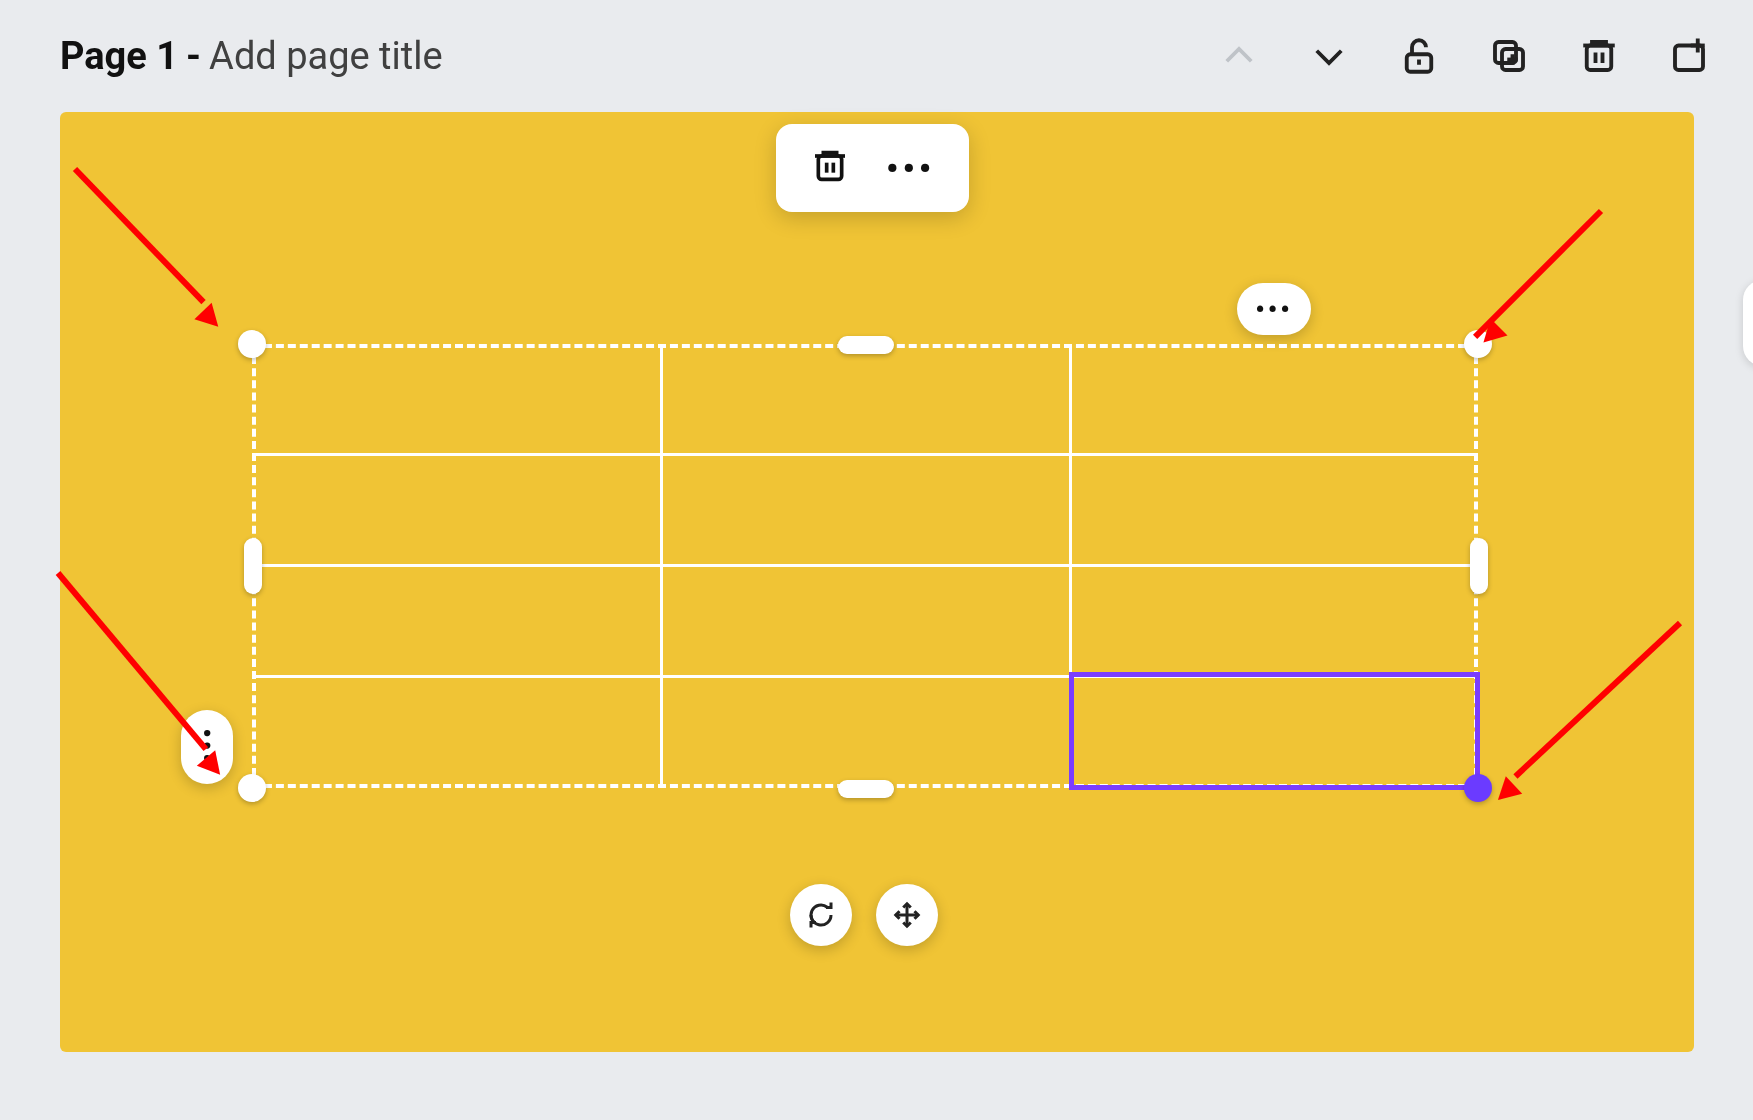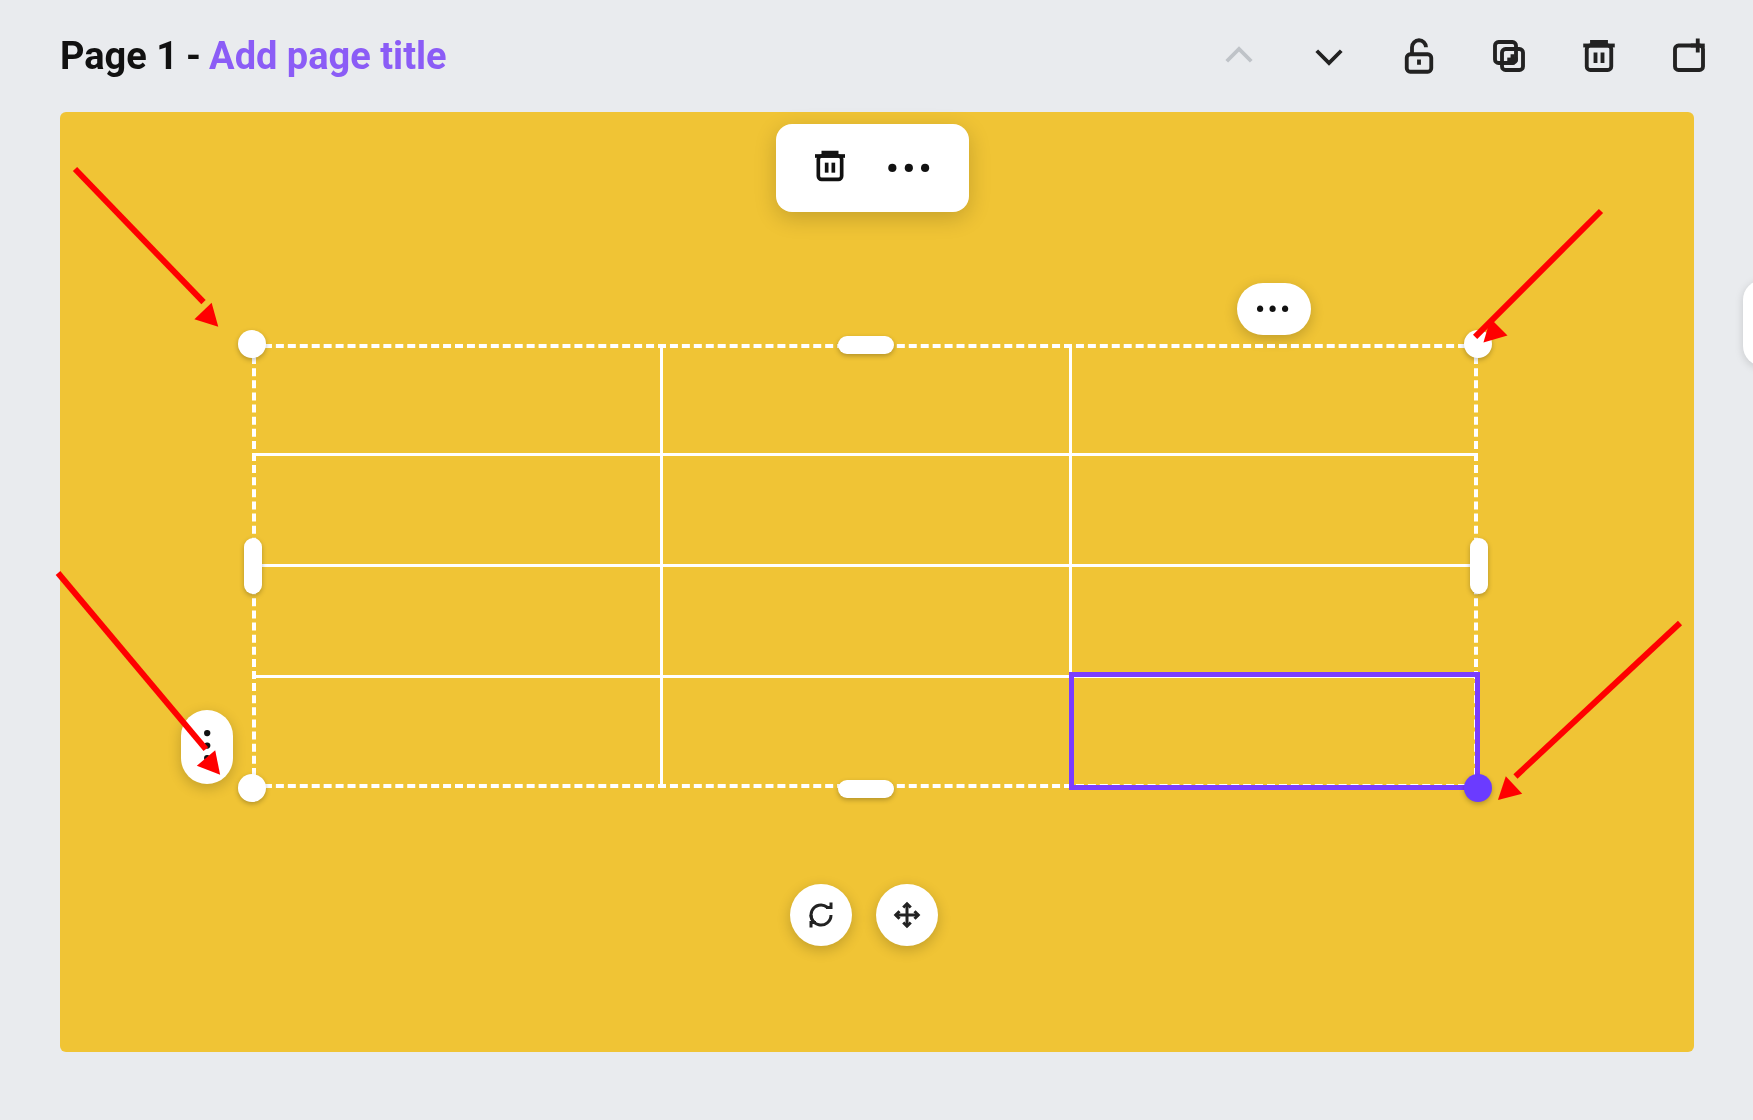--- a/index.html
+++ b/index.html
@@ -19,21 +19,21 @@
   }
   .page-title-wrap {
     display: flex;
     align-items: baseline;
     font-size: 38px;
     font-weight: 700;
     text-align: right;
   }
   .page-title-label { color: #111; }
   .page-title-sep { color: #111; margin: 0 8px; }
-  .page-title-placeholder { color: #8b5cf6; font-weight: 700; }
+  .page-title-placeholder { color: #404040; font-weight: 400; }
   .header-actions { display: flex; align-items: center; gap: 42px; }
   .hicon { width: 48px; height: 48px; display: flex; align-items: center; justify-content: center; cursor: pointer; }
   .hicon svg { width: 42px; height: 42px; stroke: #222; stroke-width: 2.2; fill: none; }
   .hicon.disabled svg { stroke: #bfc3c8; }
   .canvas {
     position: absolute;
     left: 60px;
     top: 112px;
     width: 1634px;
     height: 940px;

